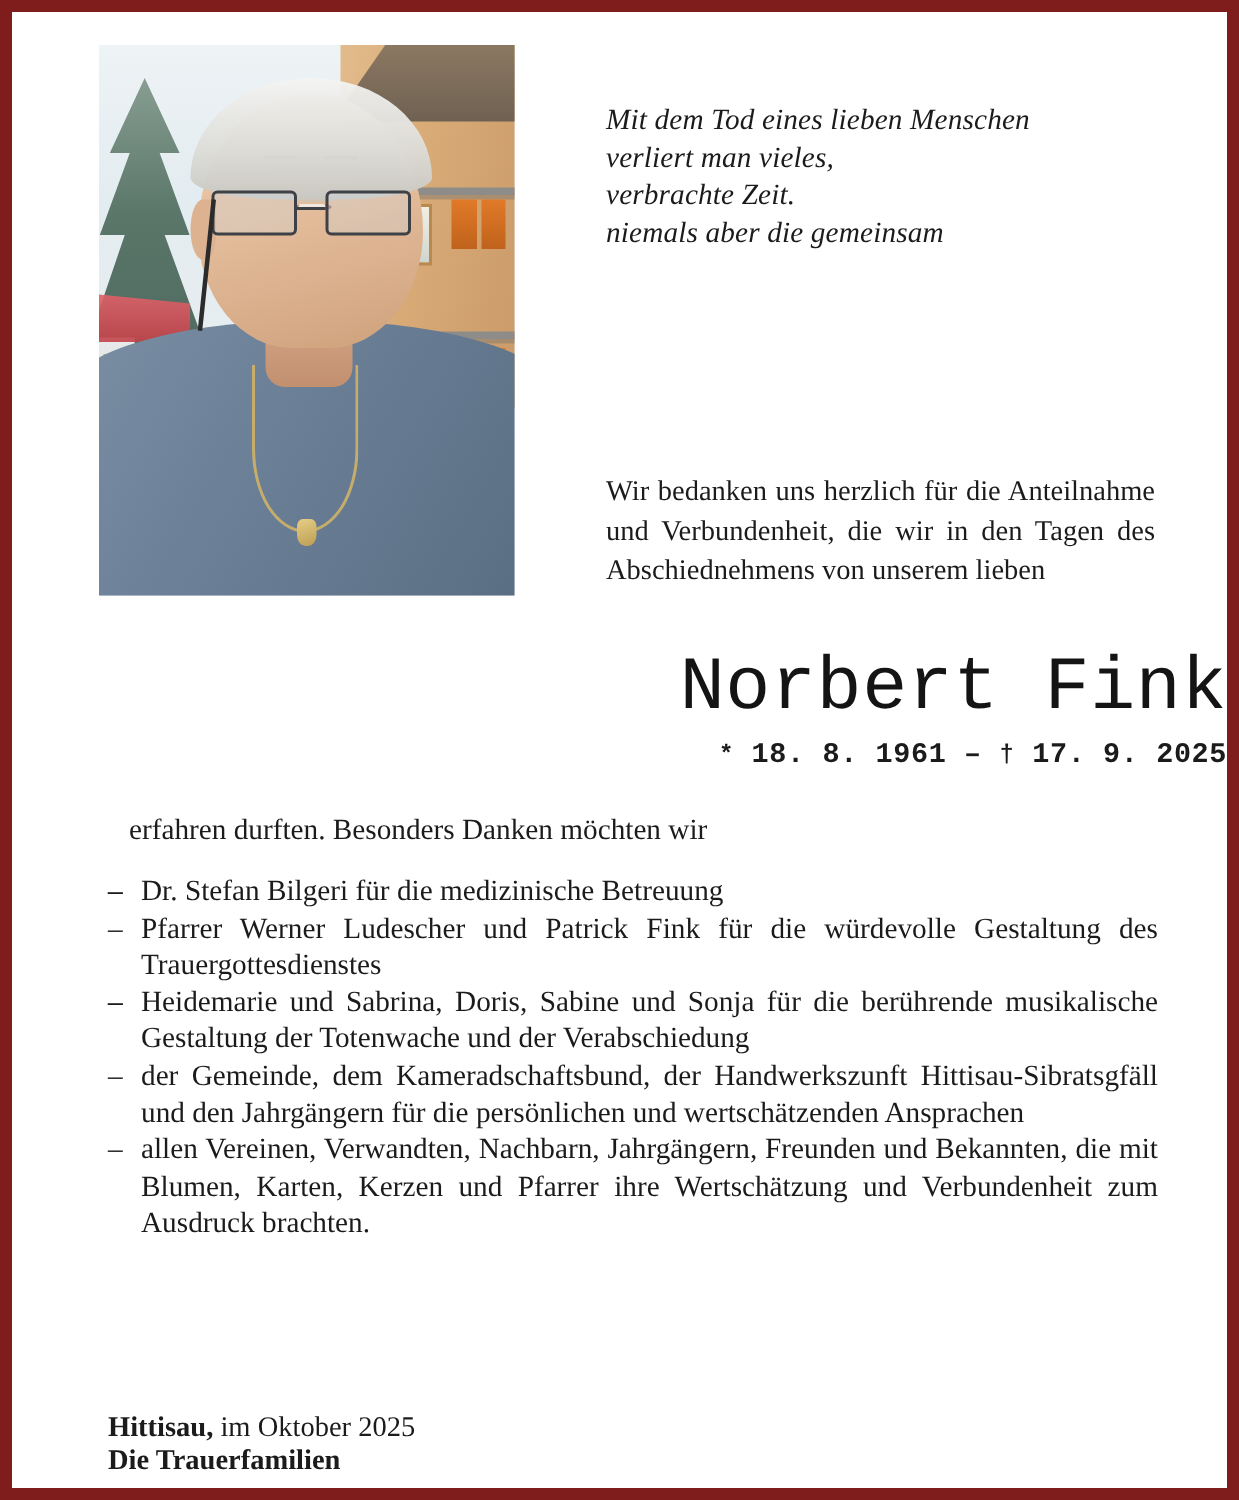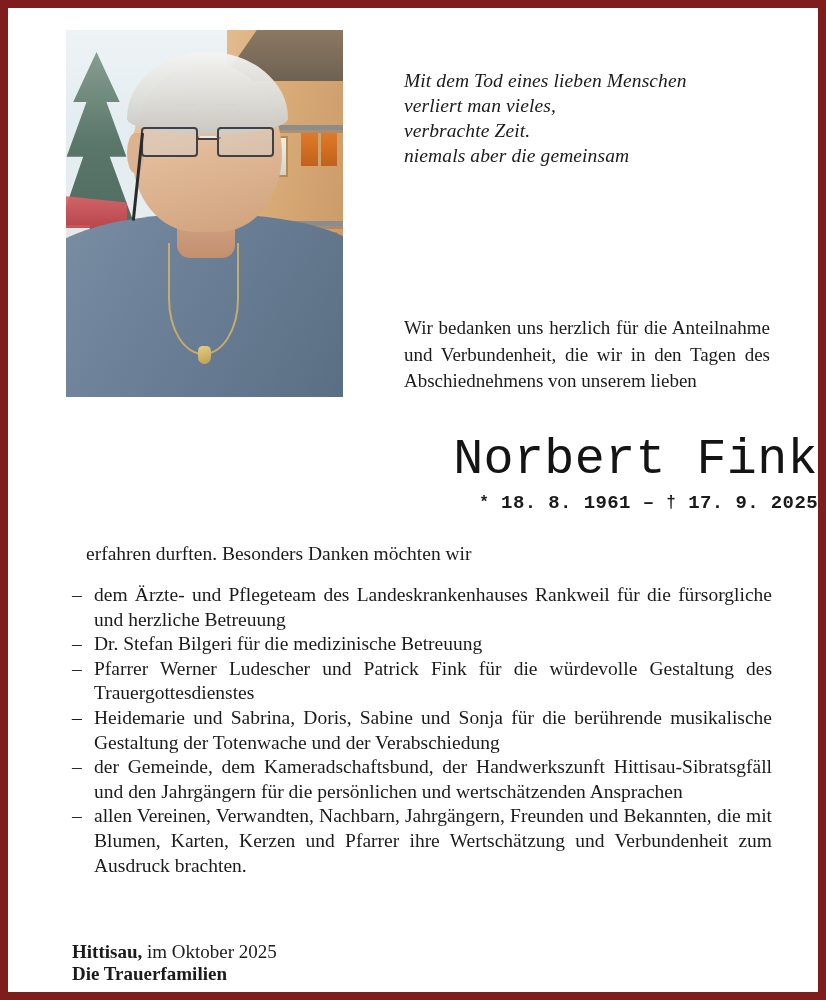--- a/index.html
+++ b/index.html
@@ -455,21 +455,20 @@
         <span class="sym">†</span>
         <span>17. 9. 2025</span>
       </div>
     </div>
 
     <div class="cont-line">erfahren durften. Besonders Danken möchten wir</div>
 
     <div class="thanks-list">
       <div class="li">
         <span class="dash">–</span>
-        <span>dem Ärzte- und Pflegeteam des Landeskrankenhauses Rankweil für die fürsorgliche und herzliche Betreuung</span>
       </div>
       <div class="li">
         <span class="dash">–</span>
         <span>Dr. Stefan Bilgeri für die medizinische Betreuung</span>
       </div>
       <div class="li">
         <span class="dash">–</span>
         <span>Pfarrer Werner Ludescher und Patrick Fink für die würdevolle Gestaltung des Trauergottesdienstes</span>
       </div>
       <div class="li">

